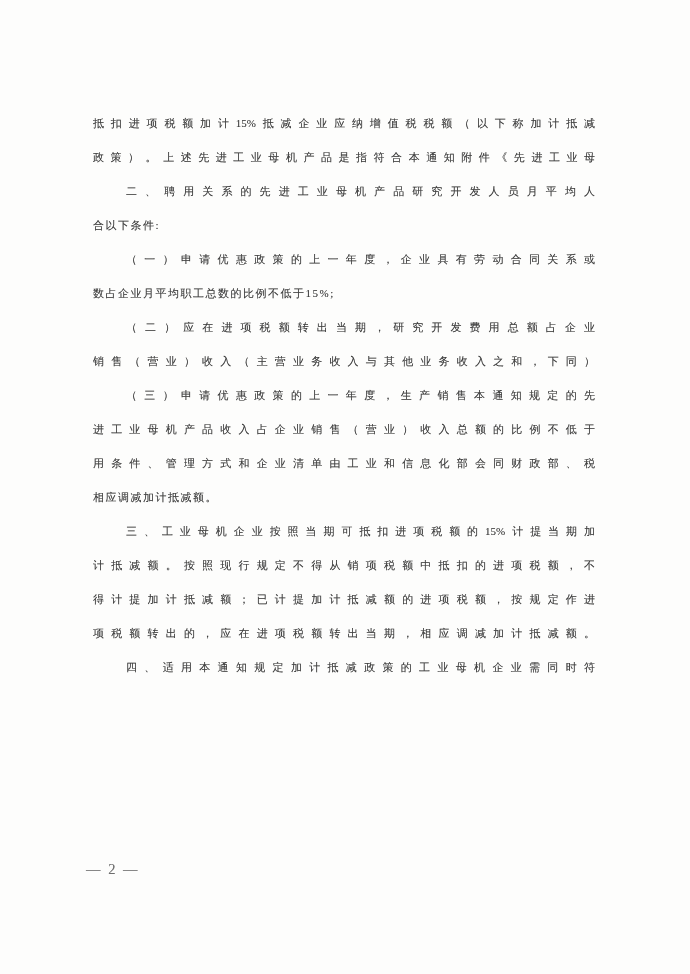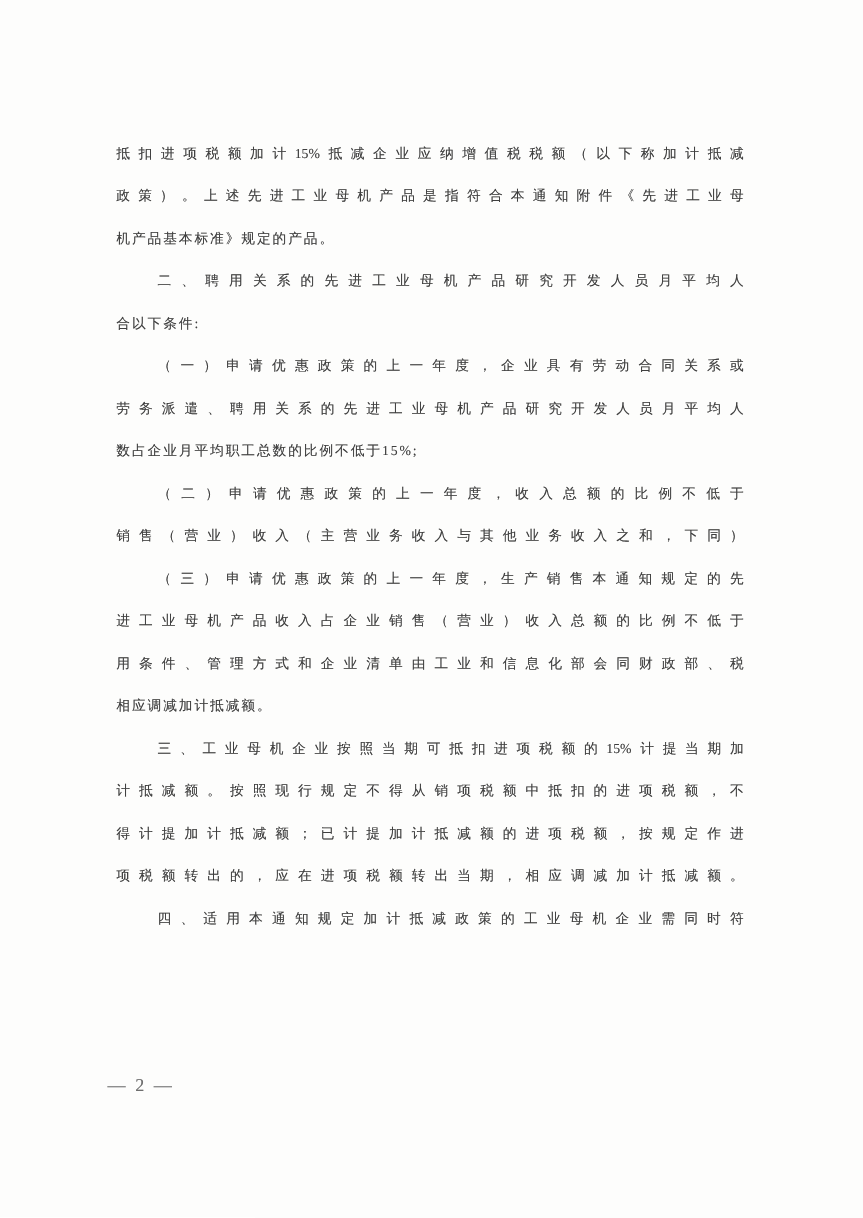--- a/index.html
+++ b/index.html
@@ -57,36 +57,34 @@
 </style>
 </head>
 <body>
 
 <div class="sheet">
   <div class="textblock">
 
     <div class="para">
       <div class="ln jl">抵扣进项税额加计15%抵减企业应纳增值税税额（以下称加计抵减</div>
       <div class="ln jl">政策）。上述先进工业母机产品是指符合本通知附件《先进工业母</div>
-      <div class="ln last">机产品基本标准》规定的产品。</div>
     </div>
 
     <div class="para">
       <div class="ln jl ind">二、聘用关系的先进工业母机产品研究开发人员月平均人</div>
       <div class="ln last">合以下条件:</div>
     </div>
 
     <div class="para">
       <div class="ln jl ind">（一）申请优惠政策的上一年度，企业具有劳动合同关系或</div>
-      <div class="ln jl">劳务派遣、聘用关系的先进工业母机产品研究开发人员月平均人</div>
       <div class="ln last">数占企业月平均职工总数的比例不低于15%;</div>
     </div>
 
     <div class="para">
-      <div class="ln jl ind">（二）申请优惠政策的上一年度，收入总额的比例不低于</div>
+      <div class="ln jl ind">（二）应在进项税额转出当期，研究开发费用总额占企业</div>
       <div class="ln jl">销售（营业）收入（主营业务收入与其他业务收入之和，下同）</div>
     </div>
 
     <div class="para">
       <div class="ln jl ind">（三）申请优惠政策的上一年度，生产销售本通知规定的先</div>
       <div class="ln jl">进工业母机产品收入占企业销售（营业）收入总额的比例不低于</div>
     </div>
 
     <div class="para">
       <div class="ln jl">用条件、管理方式和企业清单由工业和信息化部会同财政部、税</div>

